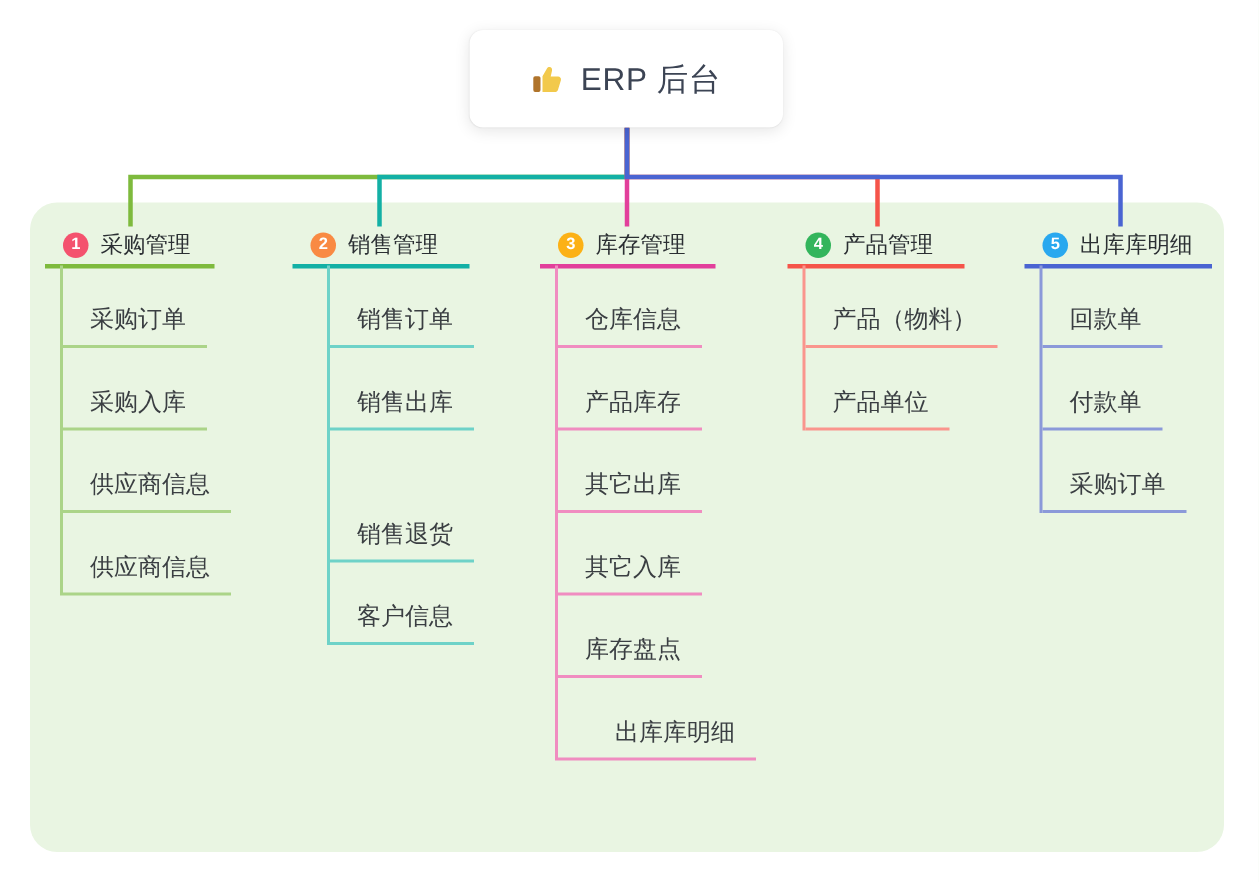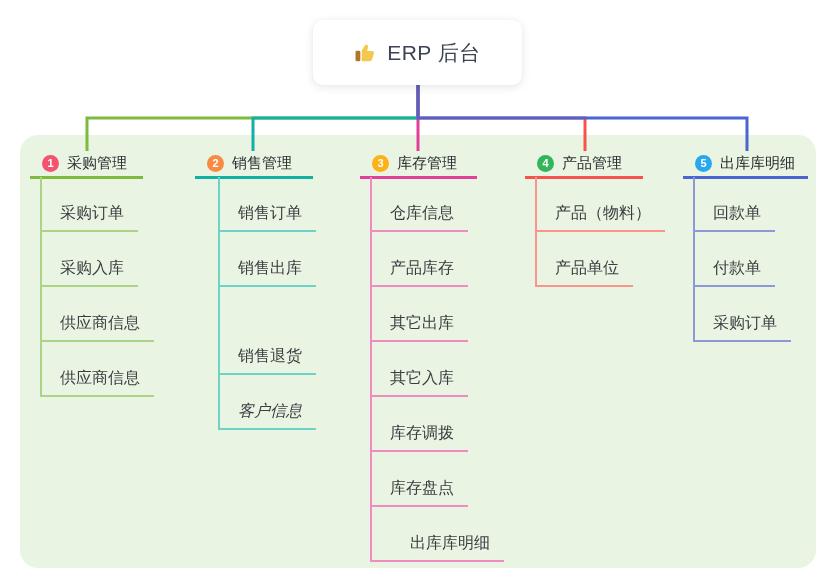--- a/index.html
+++ b/index.html
@@ -92,21 +92,21 @@
     <div class="children" style="left: 218px; top: 177px; border-left-color: rgb(110, 210, 200);">
           <div class="child-row" style="border-bottom-color: rgb(110, 210, 200);">
             <span class="child-label">销售订单</span>
           </div>
           <div class="child-row" style="border-bottom-color: rgb(110, 210, 200);">
             <span class="child-label">销售出库</span>
           </div>
           <div class="child-row" style="border-bottom-color: rgb(110, 210, 200); margin-top: 33px;">
             <span class="child-label">销售退货</span>
           </div>
-          <div class="child-row" style="border-bottom-color: rgb(110, 210, 200); font-style: italic;">
+          <div class="child-row" style="border-bottom-color: rgb(110, 210, 200);">
             <span class="child-label">客户信息</span>
           </div>
         </div>
   </div>
 
   <div>
     <div class="branch-title" style="left: 360px; top: 150px; width: 117px; border-bottom-color: rgb(226, 63, 155);">
       <span class="badge" style="background: rgb(252, 177, 22);">3</span>
       <span class="branch-label">库存管理</span>
     </div>
@@ -115,23 +115,20 @@
             <span class="child-label">仓库信息</span>
           </div>
           <div class="child-row" style="border-bottom-color: rgb(240, 140, 192);">
             <span class="child-label">产品库存</span>
           </div>
           <div class="child-row" style="border-bottom-color: rgb(240, 140, 192);">
             <span class="child-label">其它出库</span>
           </div>
           <div class="child-row" style="border-bottom-color: rgb(240, 140, 192);">
             <span class="child-label">其它入库</span>
-          </div>
-          <div class="child-row" style="border-bottom-color: rgb(240, 140, 192);">
-            <span class="child-label">库存调拨</span>
           </div>
           <div class="child-row" style="border-bottom-color: rgb(240, 140, 192); text-align: right;">
             <span class="child-label">库存盘点</span>
           </div>
           <div class="child-row" style="border-bottom-color: rgb(240, 140, 192); padding-left: 38px;">
             <span class="child-label">出库库明细</span>
           </div>
         </div>
   </div>
 

